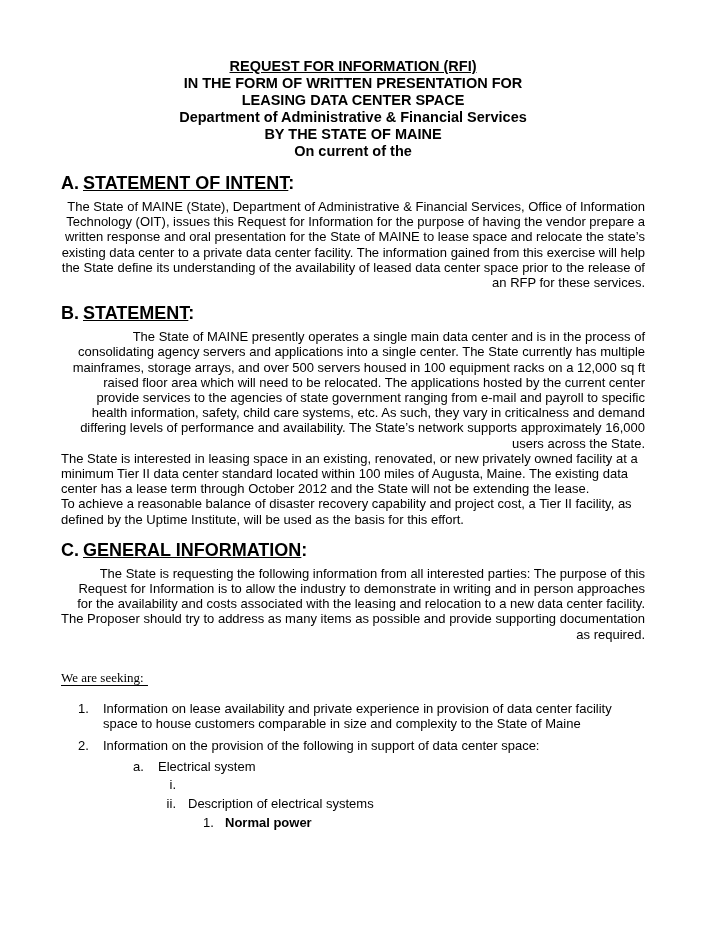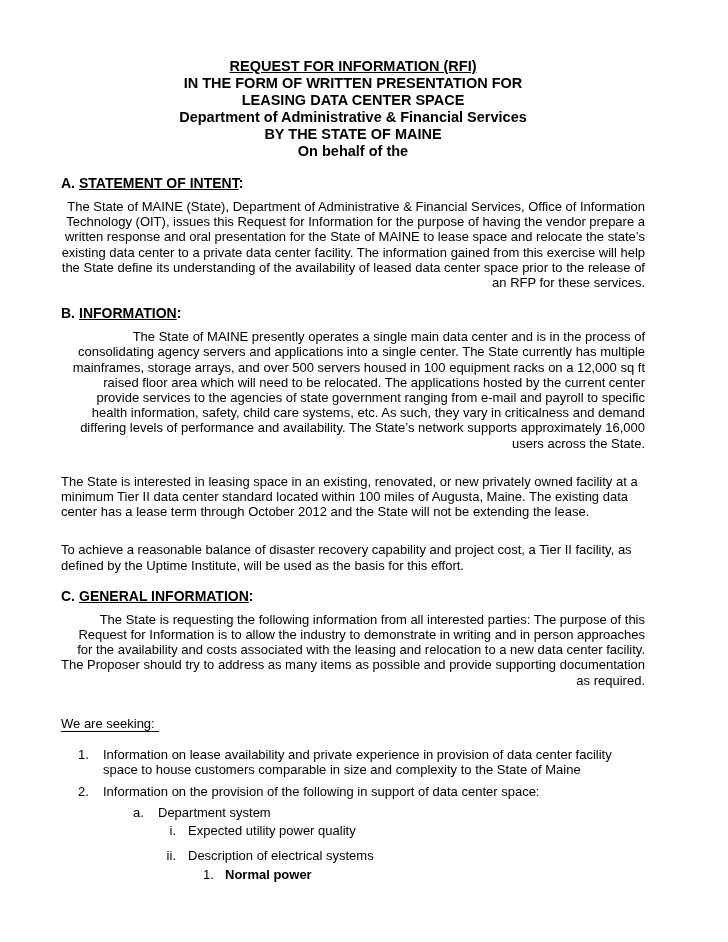--- a/index.html
+++ b/index.html
@@ -24,36 +24,37 @@
     text-align: center;
     font-weight: bold;
     font-size: 14.5px;
     line-height: 17px;
   }
   .u { text-decoration: underline; }
   
   .sec-h {
     margin-top: 15px;
     font-weight: bold;
-    font-size: 14px;
+    font-size: 18px;
     line-height: 17px;
   }
   .sec-h .title-sp { margin-left: 4px; }
   
   .para {
     font-size: 13px;
     line-height: 15.2px;
-    margin-top: 23px;
+    margin-top: 0;
   }
   .para.p-first { margin-top: 7px; text-align: right; }
   
   .seeking-intro-row {
     margin-top: 28px;
     font-size: 13px;
     line-height: 15.2px;
+    font-family: Liberation Serif, serif;
   }
   .seeking-intro {
     display: inline-block;
     border-bottom: 1px solid #000;
     padding-right: 4px;
   }
   
   .li {
     display: flex;
     align-items: flex-start;
@@ -62,43 +63,43 @@
   }
   .li .marker { flex: 0 0 auto; }
   .li .txt { flex: 1 1 auto; }
   .li.lvl1 { padding-left: 17px; margin-top: 7px; }
   .li.lvl1 .marker { width: 25px; }
   .li.lvl1.first { margin-top: 15px; }
   .li.lvl2 { padding-left: 72px; margin-top: 5px; }
   .li.lvl2 .marker { width: 25px; }
   .li.lvl3 { padding-left: 85px; margin-top: 3px; }
   .li.lvl3 .marker { width: 30px; text-align: right; margin-right: 12px; }
-  .li.lvl3.tight { margin-top: 10px; }
+  .li.lvl3.tight { margin-top: 4px; }
   .li.lvl4 { padding-left: 142px; margin-top: 4px; }
   .li.lvl4 .marker { width: 22px; margin-right: 0; }
   .li.lvl4 .txt { padding-left: 0; font-weight: bold; }
 </style>
 </head>
 <body>
 
 <div class="page">
 
   <div class="doc-header">
     <div class="u">REQUEST FOR INFORMATION (RFI)</div>
     <div>IN THE FORM OF WRITTEN PRESENTATION FOR</div>
     <div>LEASING DATA CENTER SPACE</div>
     <div>Department of Administrative &amp; Financial Services</div>
     <div>BY THE STATE OF MAINE</div>
-    <div>On behalf of the</div>
+    <div>On current of the</div>
   </div>
 
   <div class="sec-h"><span>A.</span><span class="u title-sp">STATEMENT OF INTENT</span><span>:</span></div>
   <div class="para p-first">The State of MAINE (State), Department of Administrative &amp; Financial Services, Office of Information Technology (OIT), issues this Request for Information for the purpose of having the vendor prepare a written response and oral presentation for the State of MAINE to lease space and relocate the state’s existing data center to a private data center facility. The information gained from this exercise will help the State define its understanding of the availability of leased data center space prior to the release of an RFP for these services.</div>
 
-  <div class="sec-h"><span>B.</span><span class="u title-sp">INFORMATION</span><span>:</span></div>
+  <div class="sec-h"><span>B.</span><span class="u title-sp">STATEMENT</span><span>:</span></div>
   <div class="para p-first">The State of MAINE presently operates a single main data center and is in the process of consolidating agency servers and applications into a single center. The State currently has multiple mainframes, storage arrays, and over 500 servers housed in 100 equipment racks on a 12,000 sq ft raised floor area which will need to be relocated. The applications hosted by the current center provide services to the agencies of state government ranging from e-mail and payroll to specific health information, safety, child care systems, etc. As such, they vary in criticalness and demand differing levels of performance and availability. The State’s network supports approximately 16,000 users across the State.</div>
   <div class="para">The State is interested in leasing space in an existing, renovated, or new privately owned facility at a minimum Tier II data center standard located within 100 miles of Augusta, Maine. The existing data center has a lease term through October 2012 and the State will not be extending the lease.</div>
   <div class="para">To achieve a reasonable balance of disaster recovery capability and project cost, a Tier II facility, as defined by the Uptime Institute, will be used as the basis for this effort.</div>
 
   <div class="sec-h"><span>C.</span><span class="u title-sp">GENERAL INFORMATION</span><span>:</span></div>
   <div class="para p-first">The State is requesting the following information from all interested parties: The purpose of this Request for Information is to allow the industry to demonstrate in writing and in person approaches for the availability and costs associated with the leasing and relocation to a new data center facility. The Proposer should try to address as many items as possible and provide supporting documentation as required.</div>
 
   <div class="seeking-intro-row">
     <span class="seeking-intro">We are seeking:</span>
   </div>
@@ -106,25 +107,24 @@
   <div class="li lvl1 first">
     <span class="marker">1.</span>
     <span class="txt">Information on lease availability and private experience in provision of data center facility space to house customers comparable in size and complexity to the State of Maine</span>
   </div>
   <div class="li lvl1">
     <span class="marker">2.</span>
     <span class="txt">Information on the provision of the following in support of data center space:</span>
   </div>
   <div class="li lvl2">
     <span class="marker">a.</span>
-    <span class="txt">Department system</span>
+    <span class="txt">Electrical system</span>
   </div>
   <div class="li lvl3">
     <span class="marker">i.</span>
-    <span class="txt">Expected utility power quality</span>
   </div>
   <div class="li lvl3 tight">
     <span class="marker">ii.</span>
     <span class="txt">Description of electrical systems</span>
   </div>
   <div class="li lvl4">
     <span class="marker">1.</span>
     <span class="txt">Normal power</span>
   </div>
 

